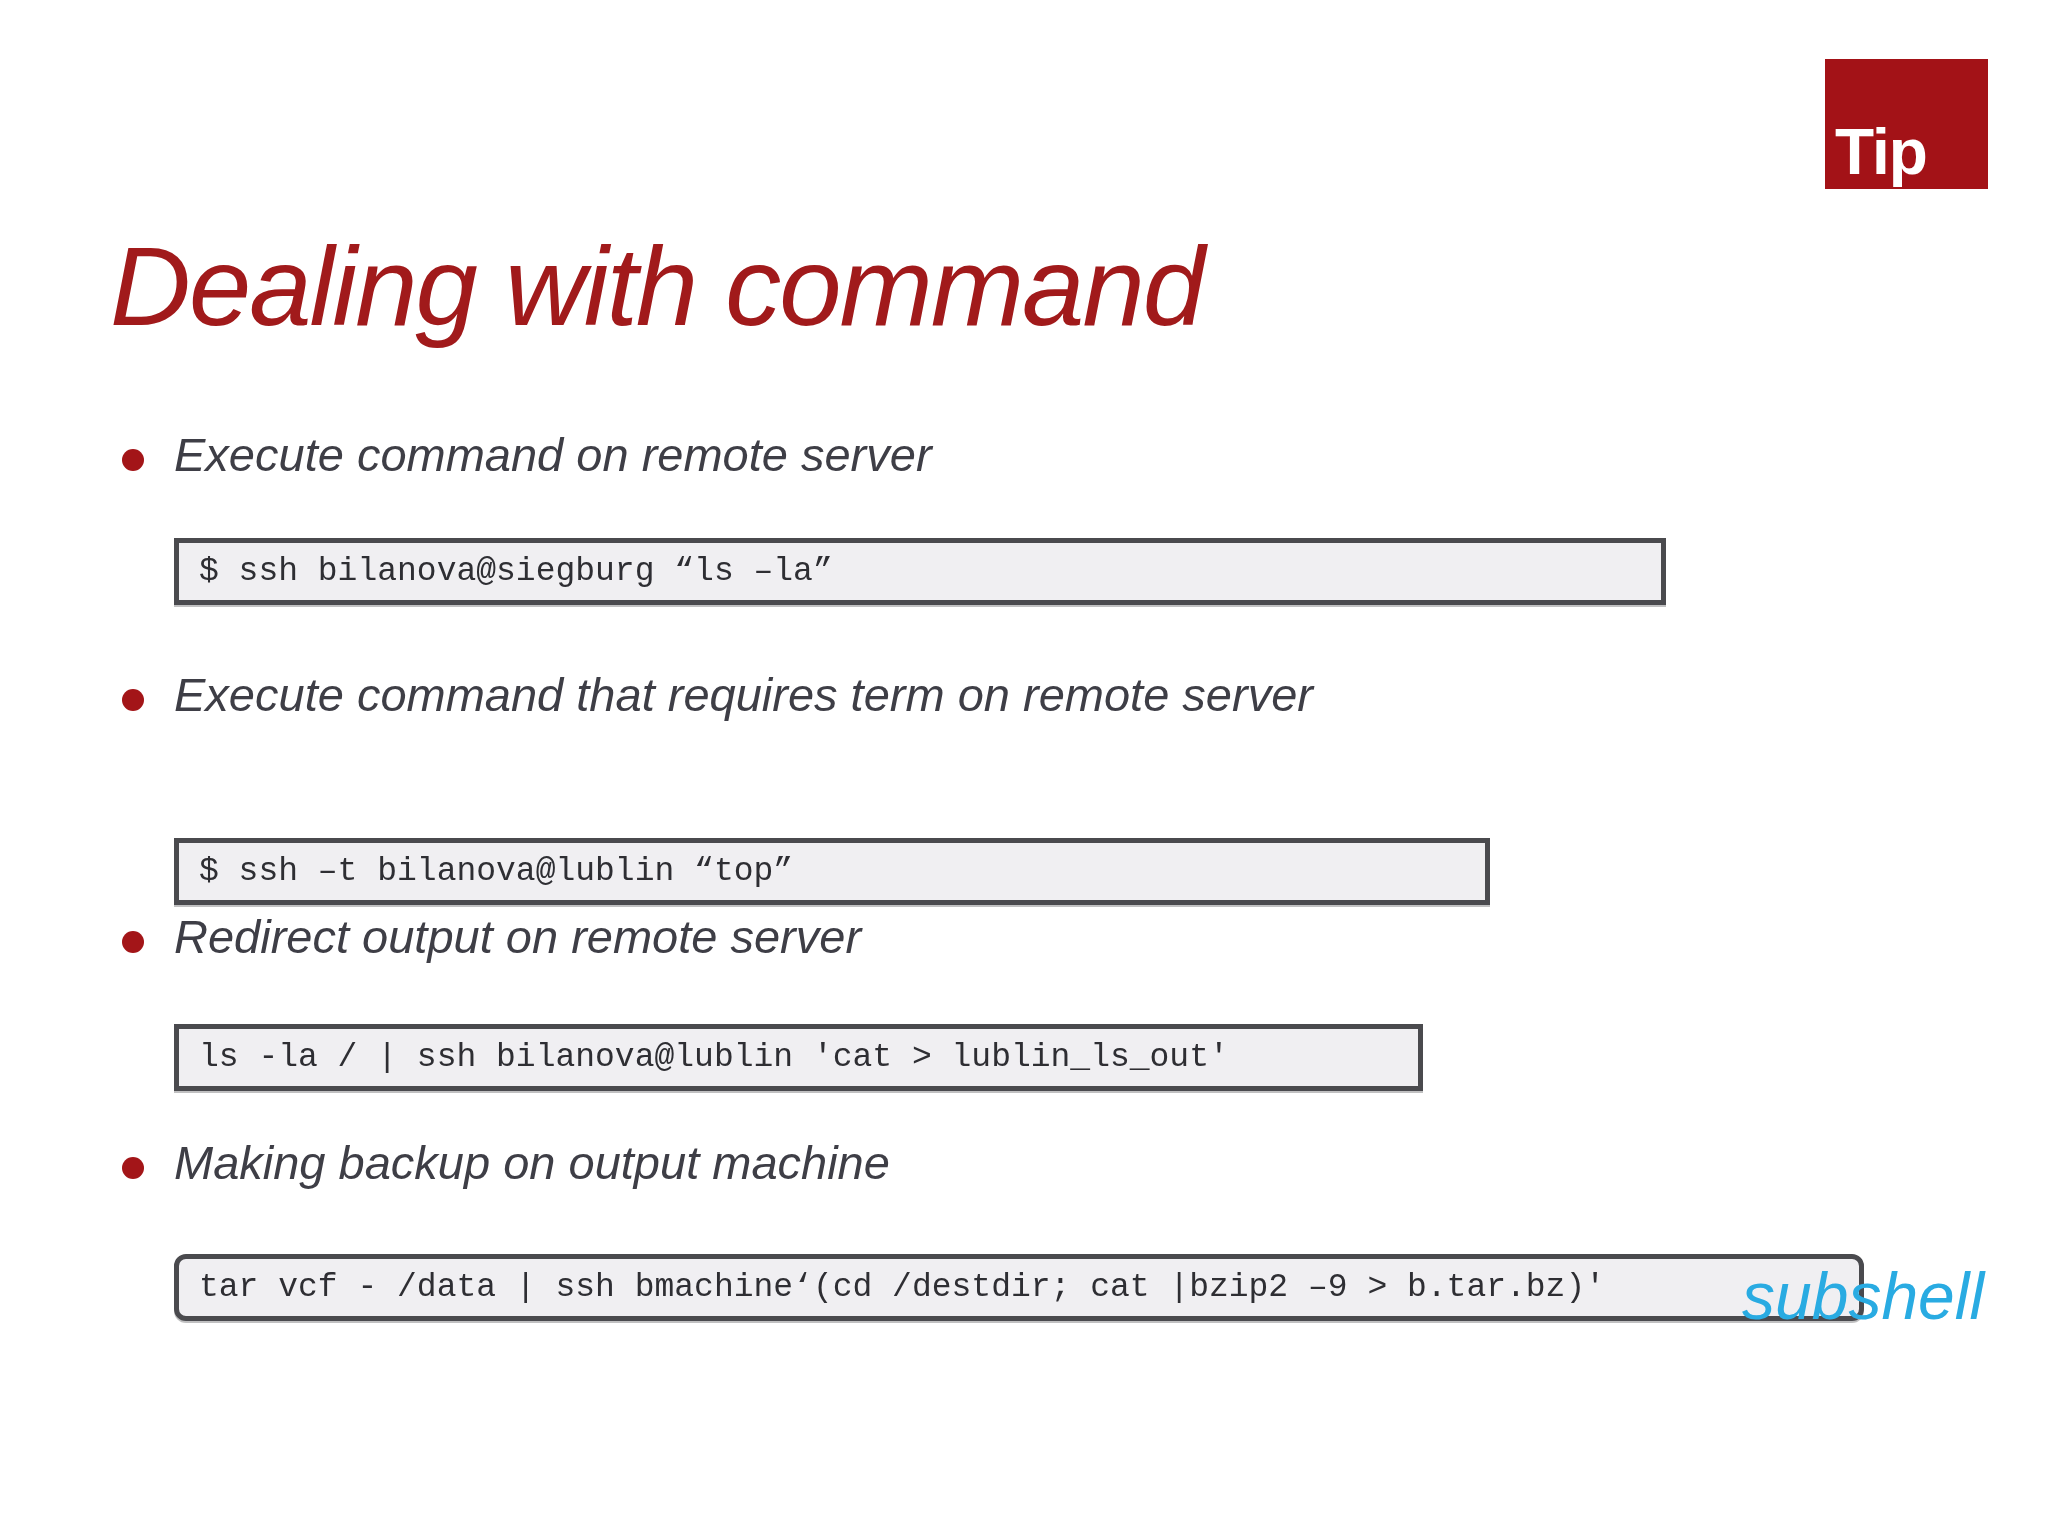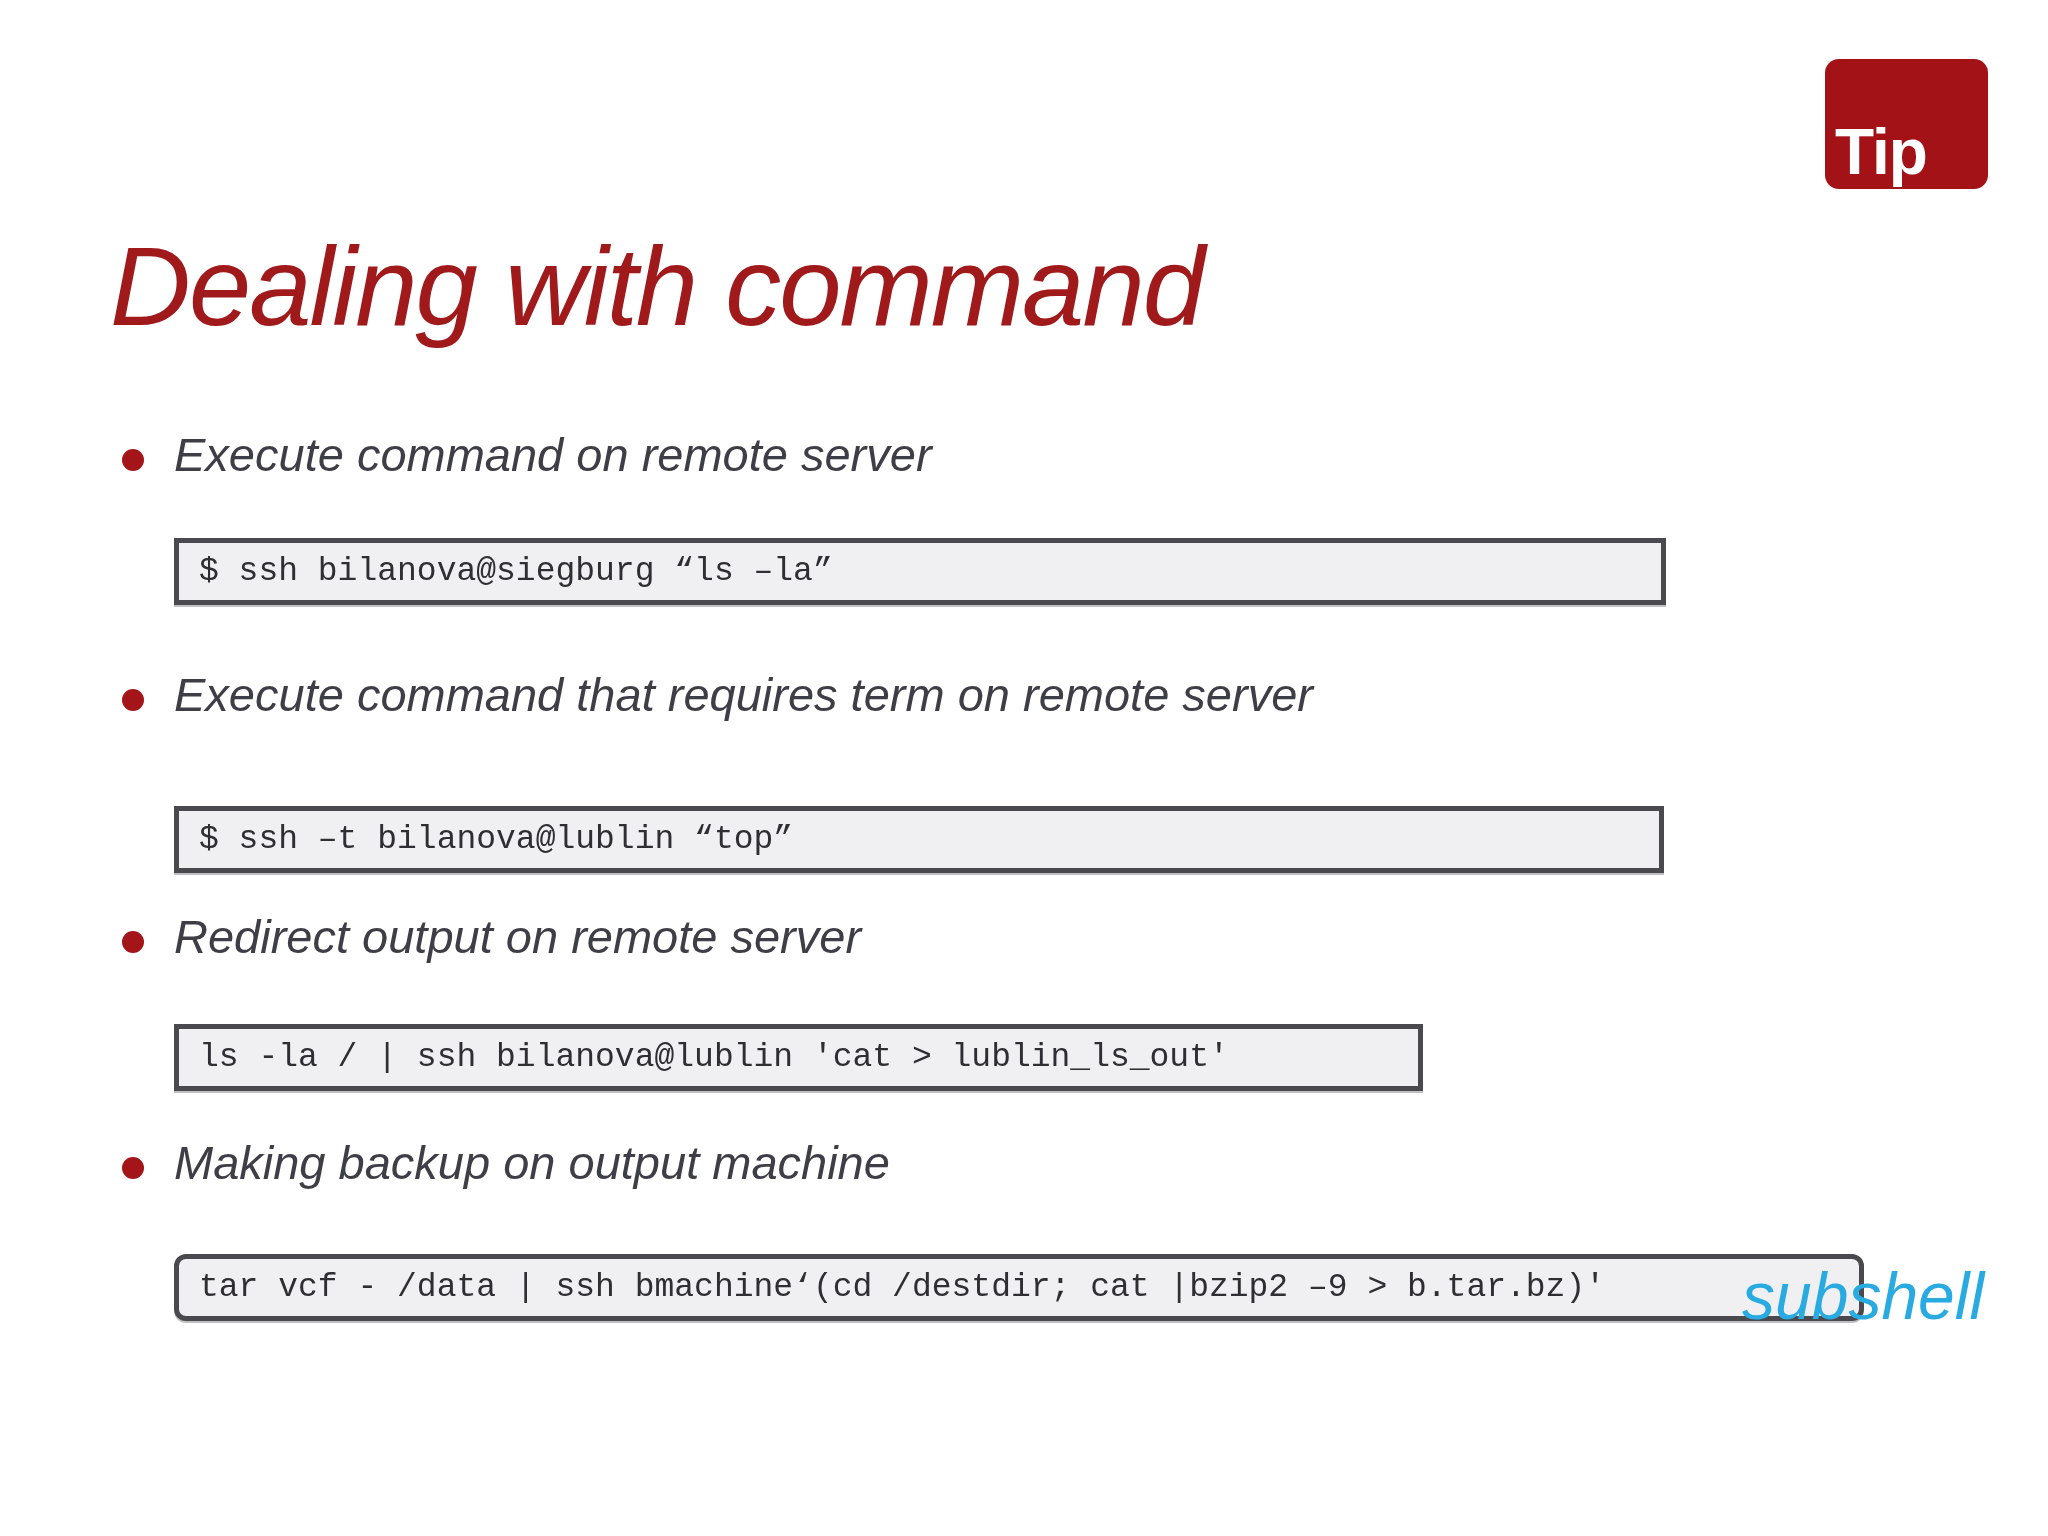--- a/index.html
+++ b/index.html
@@ -44,40 +44,40 @@
     display: flex; align-items: center;
     padding-left: 20px;
     box-shadow: 0 2px 0 rgba(74,74,78,0.35);
   }
   .code-text {
     font-family: "Liberation Mono", "DejaVu Sans Mono", monospace;
     font-size: 33px; color: #2e2e33; white-space: pre;
   }
 
   .box-1 { left: 174px; top: 538px;  width: 1492px; }
-  .box-2 { left: 174px; top: 806px;  width: 1490px; }
+  .box-2 { left: 174px; top: 838px;  width: 1316px; }
   .box-3 { left: 174px; top: 1024px; width: 1249px; }
   .box-4 { left: 174px; top: 1254px; width: 1690px; border-radius: 12px; }
 
   .row-1 { top: 428px; }
   .row-2 { top: 668px; }
   .row-3 { top: 910px; }
   .row-4 { top: 1136px; }
 
   .subshell-note {
     position: absolute; left: 1742px; top: 1258px;
     font-size: 66px; font-style: italic; white-space: nowrap;
   }
 </style>
 </head>
 <body>
 
 <div class="slide">
 
-  <div class="tip-badge" style="background: rgb(163, 18, 23); border-radius: 14px;">
+  <div class="tip-badge" style="background: rgb(163, 18, 23);">
     <span class="tip-label" style="color: rgb(255, 255, 255);">Tip</span>
   </div>
 
   <h1 class="slide-title" style="color: rgb(161, 26, 27);">Dealing with command</h1>
 
   <div class="bullet-row row-1">
     <span class="bullet-dot" style="background: rgb(163, 21, 24);"></span>
     <span class="bullet-label" style="color: rgb(62, 62, 70);">Execute command on remote server</span>
   </div>
   <div class="code-box box-1" style="background: rgb(240, 239, 242); border-color: rgb(74, 74, 78);">

